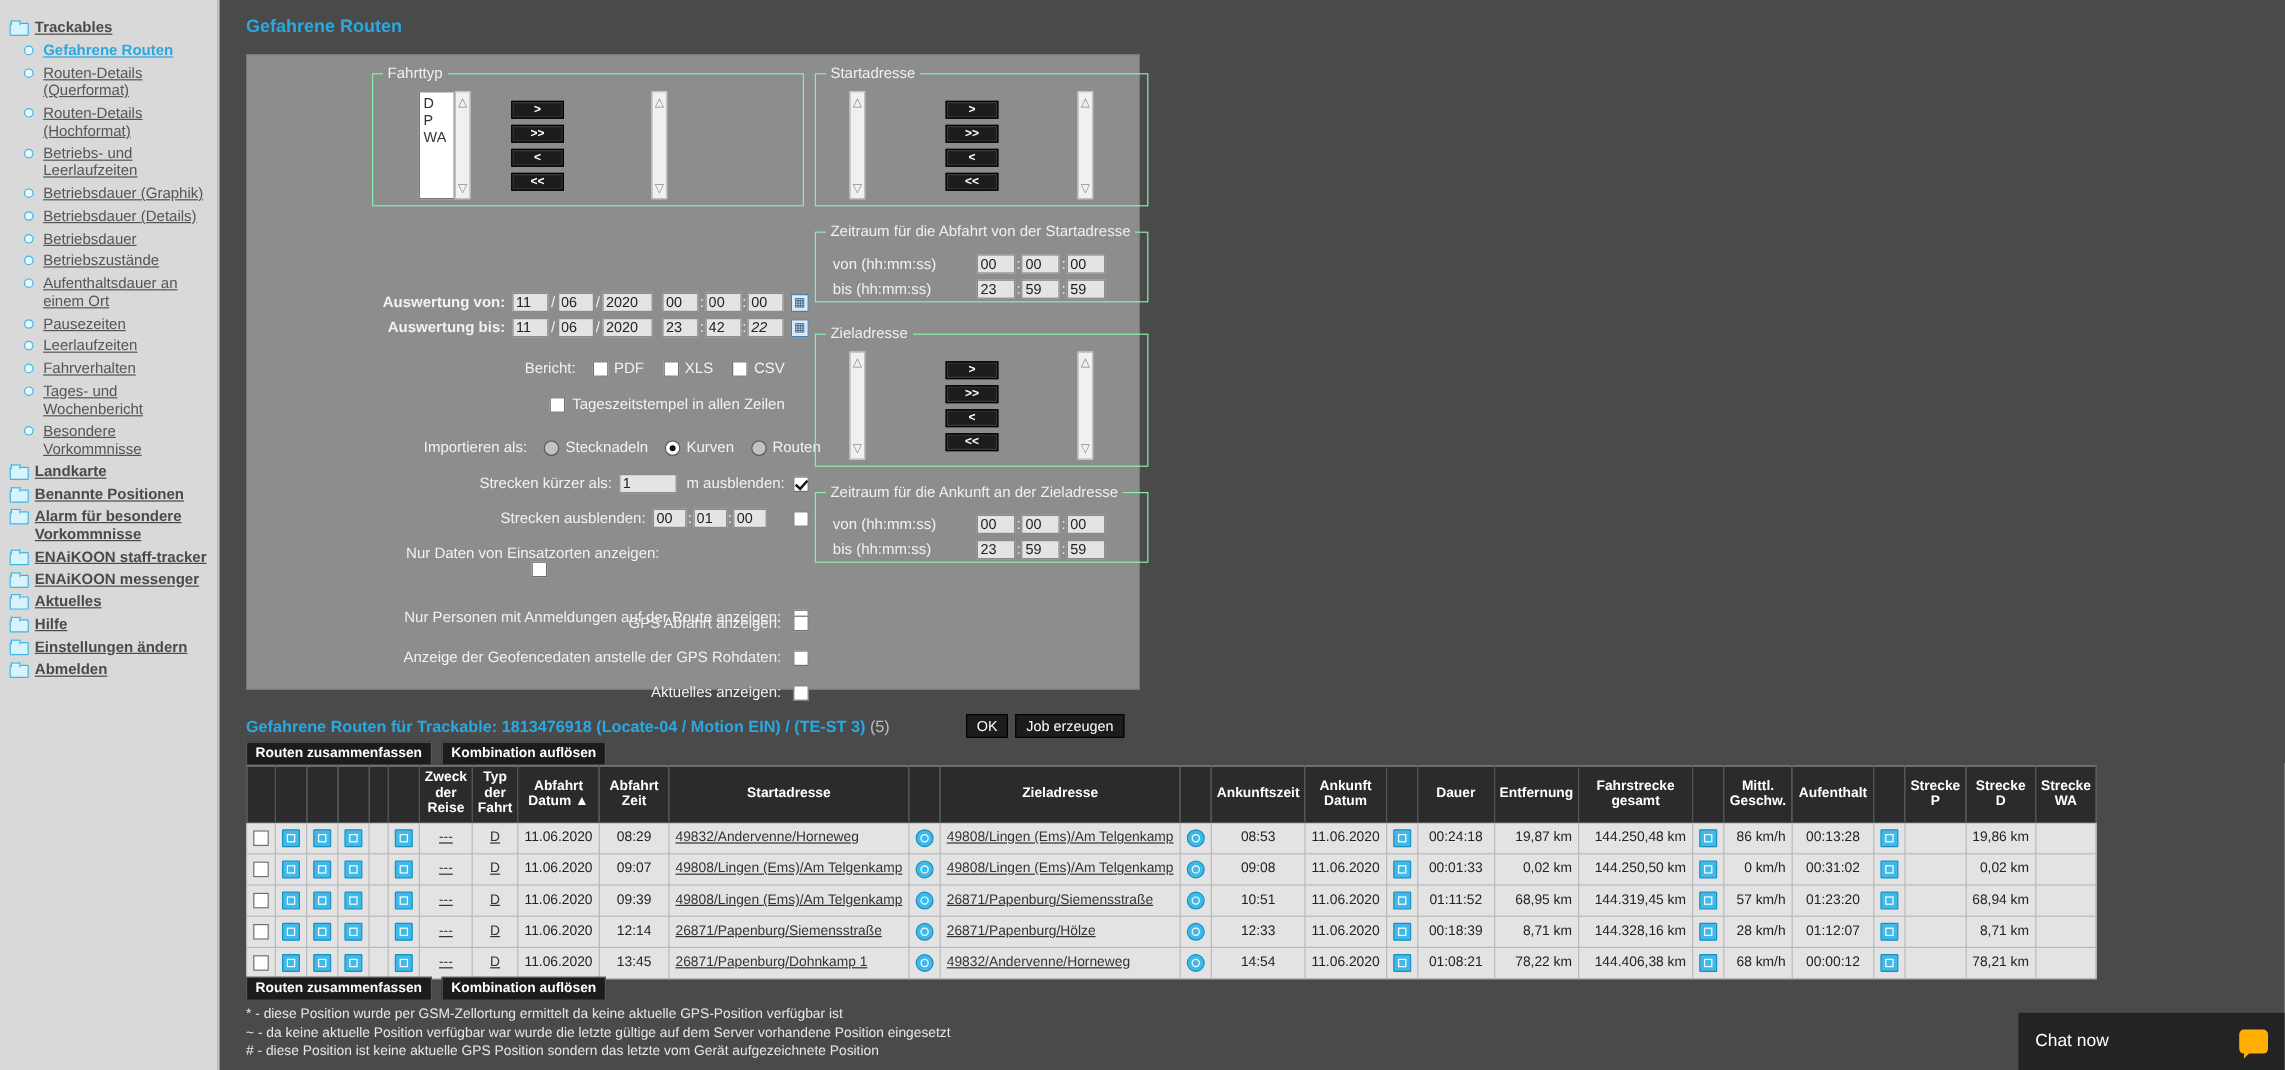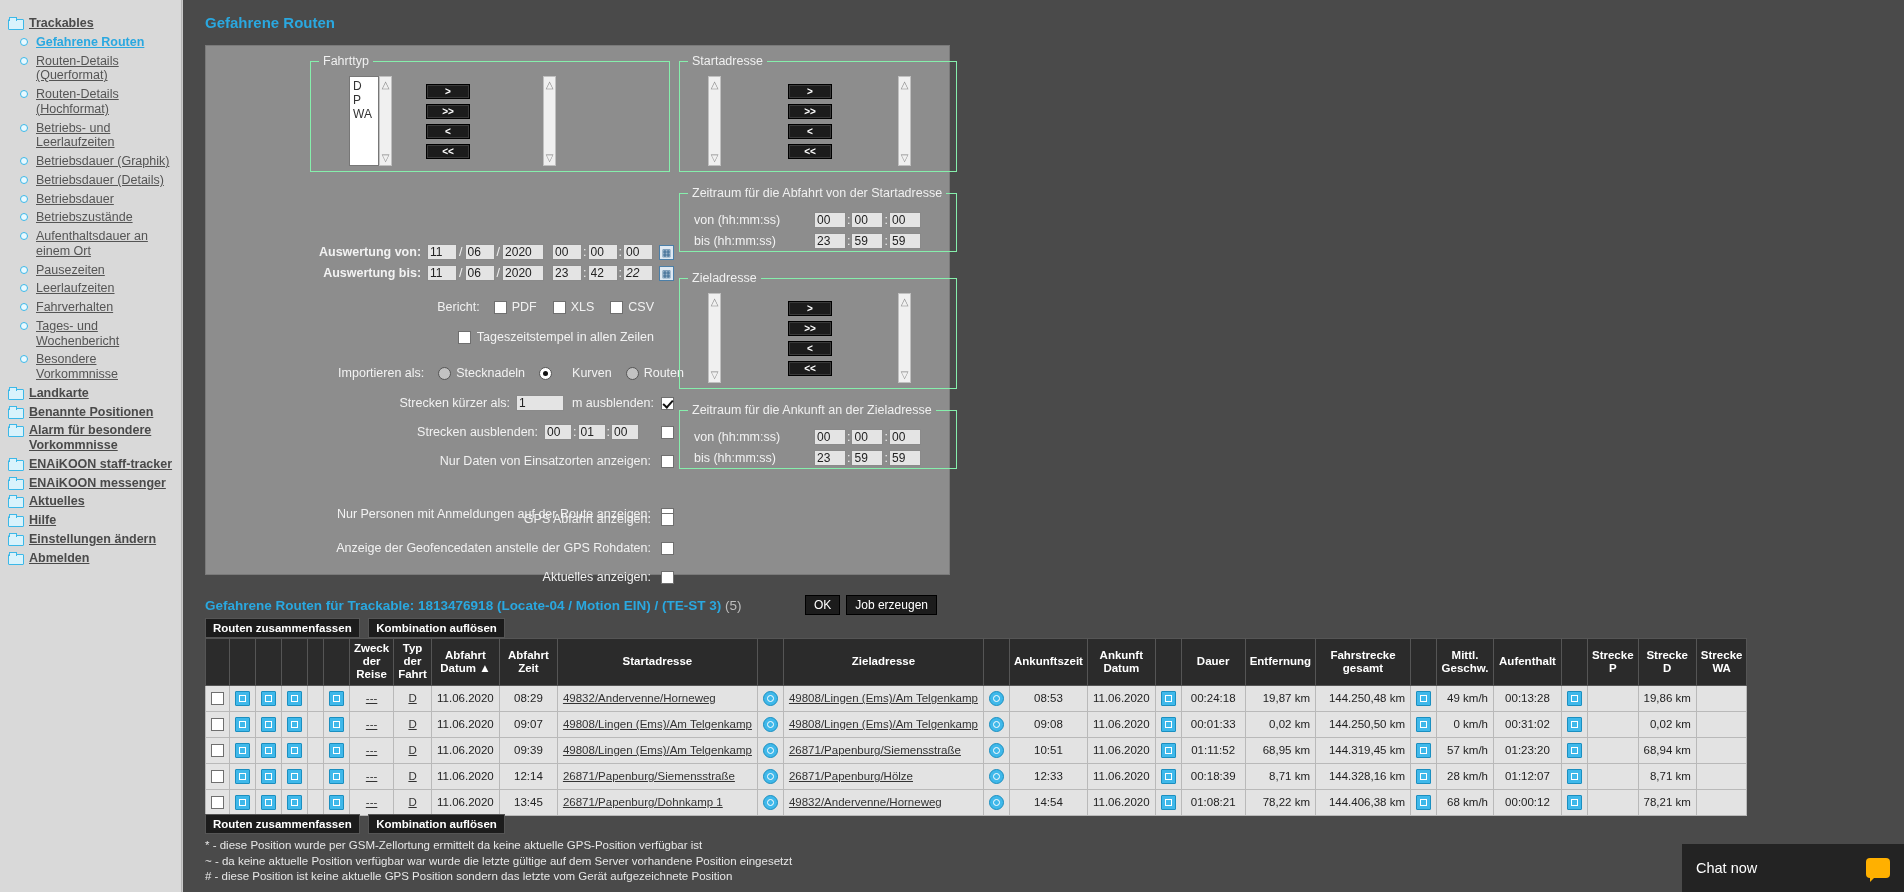--- a/index.html
+++ b/index.html
@@ -438,21 +438,21 @@
     <div style="position:absolute; left:8px; top:284px; width:440px; display:flex; align-items:center; justify-content:flex-end;">
       <span class="chk"></span>
       <span class="flabel" style="margin-left:6px;">Tageszeitstempel in allen Zeilen</span>
     </div>
 
     <div style="position:absolute; left:8px; top:320px; width:470px; display:flex; align-items:center; justify-content:flex-end;">
       <span class="flabel">Importieren als:</span>
       <span class="rad" style="margin-left:14px;"></span>
       <span class="flabel" style="margin-left:5px;">Stecknadeln</span>
       <span class="rad on" style="margin-left:14px;"></span>
-      <span class="flabel" style="margin-left:20px;text-align:right;">Kurven</span>
+      <span class="flabel" style="margin-left:5px;text-align:right;">Kurven</span>
       <span class="rad" style="margin-left:14px;"></span>
       <span class="flabel" style="margin-left:5px;">Routen</span>
     </div>
 
     <div style="position:absolute; left:8px; top:349px; width:460px; display:flex; align-items:center; justify-content:flex-end;">
       <span class="flabel">Strecken kürzer als:</span>
       <input class="tin" style="width: 48px; margin-left: 6px;" value="1">
       <span class="flabel" style="margin-left:8px;">m ausblenden:</span>
       <span class="chk on" style="margin-left:7px;"></span>
     </div>
@@ -460,21 +460,21 @@
     <div style="position:absolute; left:8px; top:378px; width:460px; display:flex; align-items:center; justify-content:flex-end;">
       <span class="flabel">Strecken ausblenden:</span>
       <input class="tin" style="width: 28px; margin-left: 6px;" value="00">
       <span class="flabel" style="margin:0 1px;">:</span>
       <input class="tin" style="width: 28px;" value="01">
       <span class="flabel" style="margin:0 1px;">:</span>
       <input class="tin" style="width: 28px;" value="00">
       <span class="chk" style="margin-left:22px;"></span>
     </div>
 
-    <div style="position:absolute; left:8px; top:408px; width:460px; display:flex; align-items:center; justify-content:flex-end;">
+    <div style="position:absolute; left:8px; top:408px; width:460px; display:flex; align-items:center; justify-content:flex-end;flex-direction:column;">
       <span class="flabel">Nur Daten von Einsatzorten anzeigen:</span>
       <span class="chk" style="margin-left:10px;"></span>
     </div>
 
     <div style="position:absolute; left:8px; top:461px; width:460px; display:flex; align-items:center; justify-content:flex-end;">
       <span class="flabel">Nur Personen mit Anmeldungen auf der Route anzeigen:</span>
       <span class="chk" style="margin-left:10px;"></span>
     </div>
 
     <div style="position:absolute; left:8px; top:466px; width:460px; display:flex; align-items:center; justify-content:flex-end;">
@@ -615,21 +615,21 @@
           <td class="c"><span class="icn globe"></span></td>
           <td><a href="#">49808/Lingen (Ems)/Am Telgenkamp</a></td>
           <td class="c"><span class="icn globe"></span></td>
           <td class="c"><span>08:53</span></td>
           <td class="c"><span>11.06.2020</span></td>
           <td class="c"><span class="icn "></span></td>
           <td class="c"><span>00:24:18</span></td>
           <td class="r"><span>19,87 km</span></td>
           <td class="r"><span>144.250,48 km</span></td>
           <td class="c"><span class="icn "></span></td>
-          <td class="r"><span>49 km/h</span></td>
+          <td class="r"><span>86 km/h</span></td>
           <td class="c"><span>00:13:28</span></td>
           <td class="c"><span class="icn "></span></td>
           <td class="r"><span></span></td>
           <td class="r"><span>19,86 km</span></td>
           <td class="r"><span></span></td>
         </tr>
         <tr>
           <td class="c"><span class="chk"></span></td>
           <td class="c"><span class="icn "></span></td>
           <td class="c"><span class="icn "></span></td>

